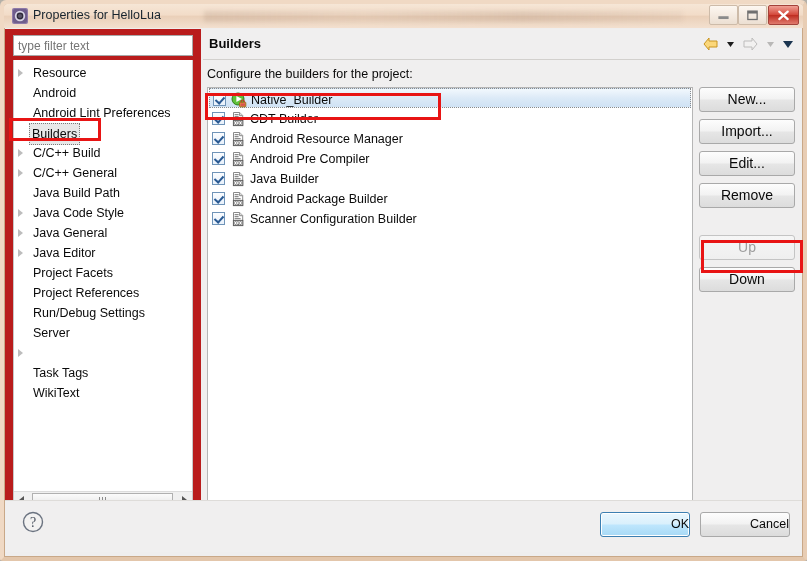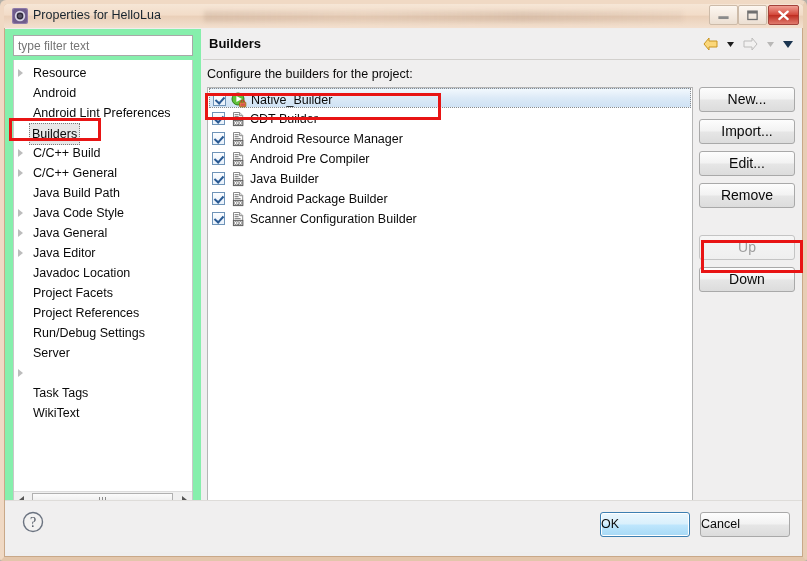--- a/index.html
+++ b/index.html
@@ -51,21 +51,21 @@
   }
   #btn-min{right:65px;}
   #btn-max{right:36px;}
   #btn-close{right:4px;width:31px;
     border:1px solid #a3423a;
     background:linear-gradient(to bottom,#f0a094 0%,#d4493c 48%,#bf2e22 52%,#e07a6c 100%);}
   .wbglyph{position:absolute;left:0;top:0;right:0;bottom:0;}
   
   #body{
     position:absolute;left:5px;top:29px;width:797px;height:498px;
-    background:#86efac;
+    background:#b91c1c;
   }
   
   #filter-wrap{
     position:absolute;left:8px;top:6px;width:180px;height:21px;
   }
   #filter-input{
     width:180px;height:21px;box-sizing:border-box;
     border:1px solid #a8a8a8;background:#ffffff;
     padding:2px 4px;font-size:12px;color:#9a9a9a;
     font-family:"Liberation Sans", sans-serif;
@@ -199,21 +199,21 @@
     position:absolute;left:5px;top:500px;width:797px;height:51px;
     background:#f0efef;border-top:1px solid #dedcd9;
   }
   #help-btn{
     position:absolute;left:16px;top:9px;width:24px;height:24px;
   }
   #ok-btn,#cancel-btn{
     position:absolute;top:11px;height:25px;width:90px;
     box-sizing:border-box;border-radius:3px;
     font-family:"Liberation Sans", sans-serif;font-size:12.5px;
-    text-align:left;line-height:23px;color:#0a0a0a;cursor:default;
+    text-align:right;line-height:23px;color:#0a0a0a;cursor:default;
   }
   #ok-btn{
     left:595px;
     border:1px solid #3c7fb1;
     background:linear-gradient(to bottom,#eaf6fd 0%,#d9f0fc 48%,#bee6fd 52%,#a7d9f5 100%);
     box-shadow:0 0 0 1px #ffffff inset;
   }
   #cancel-btn{
     left:695px;
     border:1px solid #a9a9a9;
@@ -279,21 +279,20 @@
           <div class="tree-item"><span class="twisty"></span><span class="lbl">Resource</span></div>
           <div class="tree-item"><span class="lbl">Android</span></div>
           <div class="tree-item"><span class="lbl">Android Lint Preferences</span></div>
           <div class="tree-item selected"><span class="lbl">Builders</span></div>
           <div class="tree-item"><span class="twisty"></span><span class="lbl">C/C++ Build</span></div>
           <div class="tree-item"><span class="twisty"></span><span class="lbl">C/C++ General</span></div>
           <div class="tree-item"><span class="lbl">Java Build Path</span></div>
           <div class="tree-item"><span class="twisty"></span><span class="lbl">Java Code Style</span></div>
           <div class="tree-item"><span class="twisty"></span><span class="lbl">Java General</span></div>
           <div class="tree-item"><span class="twisty"></span><span class="lbl">Java Editor</span></div>
-          <div class="tree-item"><span class="lbl">Javadoc Location</span></div>
           <div class="tree-item"><span class="lbl">Project Facets</span></div>
           <div class="tree-item"><span class="lbl">Project References</span></div>
           <div class="tree-item"><span class="lbl">Run/Debug Settings</span></div>
           <div class="tree-item"><span class="lbl">Server</span></div>
           <div class="tree-item"><span class="twisty"></span></div>
           <div class="tree-item"><span class="lbl">Task Tags</span></div>
           <div class="tree-item"><span class="lbl">WikiText</span></div>
         </div>
 
       <div id="tree-hscroll">

